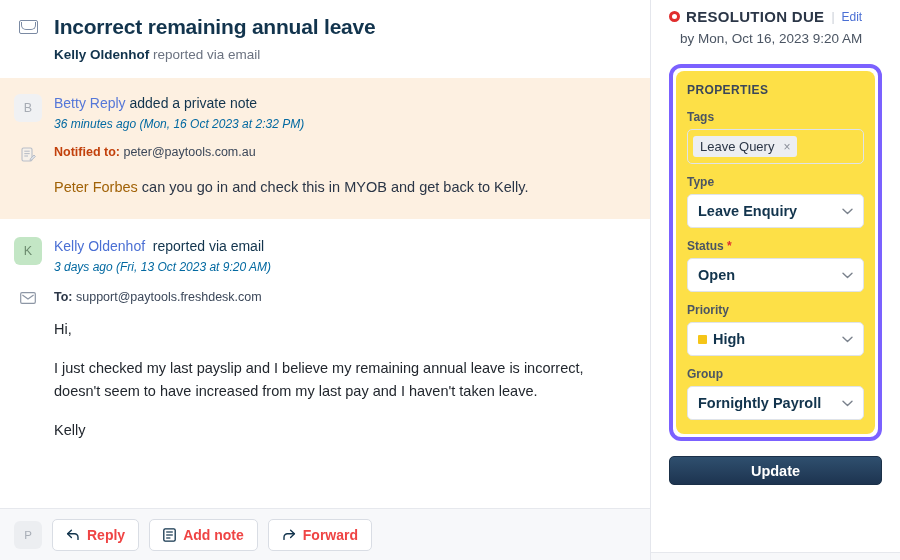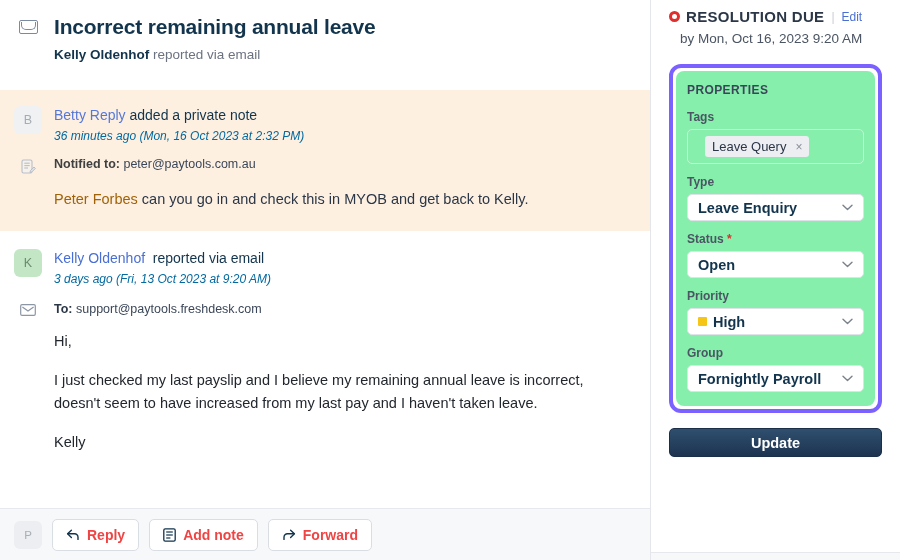--- a/index.html
+++ b/index.html
@@ -16,21 +16,21 @@
     width: 651px; height: 560px;
     background: #ffffff;
     border-right: 1px solid #e4e6ec;
     display: flex; flex-direction: column;
     position: relative;
   }
   .conv-scroll { flex: 1 1 auto; overflow: hidden; }
 
   
   .ticket-head {
-    padding: 14px 22px 28px 14px;
+    padding: 14px 22px 16px 14px;
     display: flex; align-items: flex-start; gap: 12px;
     background: #fff;
   }
   .env-icon { width: 28px; flex: 0 0 28px; padding-top: 6px; display:flex; justify-content:center;}
   .env-glyph {
     width: 19px; height: 14px;
     border: 1.6px solid #7b8aa3; border-radius: 2px;
     position: relative; display:block;
   }
   .env-glyph::after{
@@ -65,21 +65,21 @@
   .meta-line { font-size: 14px; color: #12344d; line-height: 1.35; }
   .meta-line .who { color: #4a6fd4; font-weight: normal; }
   .note-block .meta-line .who { color: #5577d8; }
   .meta-time {
     margin-top: 4px; font-size: 12px; color: #0369a1;
     font-style: italic;
   }
   .sub-row { display: flex; align-items: flex-start; gap: 12px; margin-top: 14px; }
   .mini-icon { width: 28px; flex: 0 0 28px; display: flex; justify-content: center; padding-top: 2px; }
   .notified { font-size: 12.5px; color: #3b4759; }
-  .notified b { font-weight: bold; color: #404040; }
+  .notified b { font-weight: bold; color: #c2410c; }
   .note-body { font-size: 14.5px; color: #2b3647; line-height: 1.5; margin-top: 16px; }
   .note-body .mention { color: #a16207; }
 
   
   .mail-block { padding: 18px 22px 10px 14px; background: #fff; }
   .mail-to { font-size: 12.5px; color: #3b4759; }
   .mail-to b { font-weight: bold; color: #2b3647; }
   .mail-body {
     margin-top: 14px; margin-left: 40px;
     font-size: 14.5px; color: #22272e; line-height: 1.55;
@@ -129,44 +129,44 @@
   .res-edit { font-size: 12px; color: #4a6fd4; cursor: pointer; }
   .res-when { margin-top: 5px; font-size: 13.5px; color: #4b5563; line-height: 1.35; margin-left: 11px; }
 
   .props-wrap {
     margin-top: 16px;
     border: 4px solid #7b61ff;
     border-radius: 12px;
     padding: 3px;
   }
   .props-card {
-    background: #86efac;
+    background: #fde047;
     border-radius: 8px;
     padding: 12px 11px 14px 11px;
   }
   .props-title {
     font-size: 12px; font-weight: bold; color: #3b4759;
     letter-spacing: 0.4px; margin-bottom: 13px;
   }
   .field { margin-bottom: 11px; }
   .field:last-child { margin-bottom: 0; }
   .field-label { font-size: 12px; color: #4b5563; margin-bottom: 5px; font-weight: bold; }
   .req { color: #e02d2d; }
   .tag-box {
     border: 1px solid #dfe3e9; border-radius: 5px;
-    padding: 6px 17px; min-height: 34px; display: flex; align-items: center;
+    padding: 6px 5px; min-height: 34px; display: flex; align-items: center;
   }
   .chip {
     background: #eceef2; border-radius: 3px;
     padding: 3px 7px; display: inline-flex; align-items: center; gap: 9px;
     font-size: 13px; color: #2b3647;
   }
   .chip-x { color: #8a8f99; font-size: 12px; cursor: pointer; }
   .select {
-    height: 27px; border: 1px solid #dfe3e9; border-radius: 5px;
+    height: 34px; border: 1px solid #dfe3e9; border-radius: 5px;
     display: flex; align-items: center; padding: 0 10px;
     font-size: 14.5px; font-weight: bold; color: #12344d;
     cursor: pointer; background: #fff; position: relative;
   }
   .select .val { display: flex; align-items: center; gap: 6px; flex: 1 1 auto; }
   .pri-sq { width: 9px; height: 9px; background: #f5c518; border-radius: 1px; flex: 0 0 9px; }
   .chev { color: #7a828d; font-size: 11px; line-height: 1; }
 
   .update-wrap { margin-top: 15px; }
   .update-btn {

